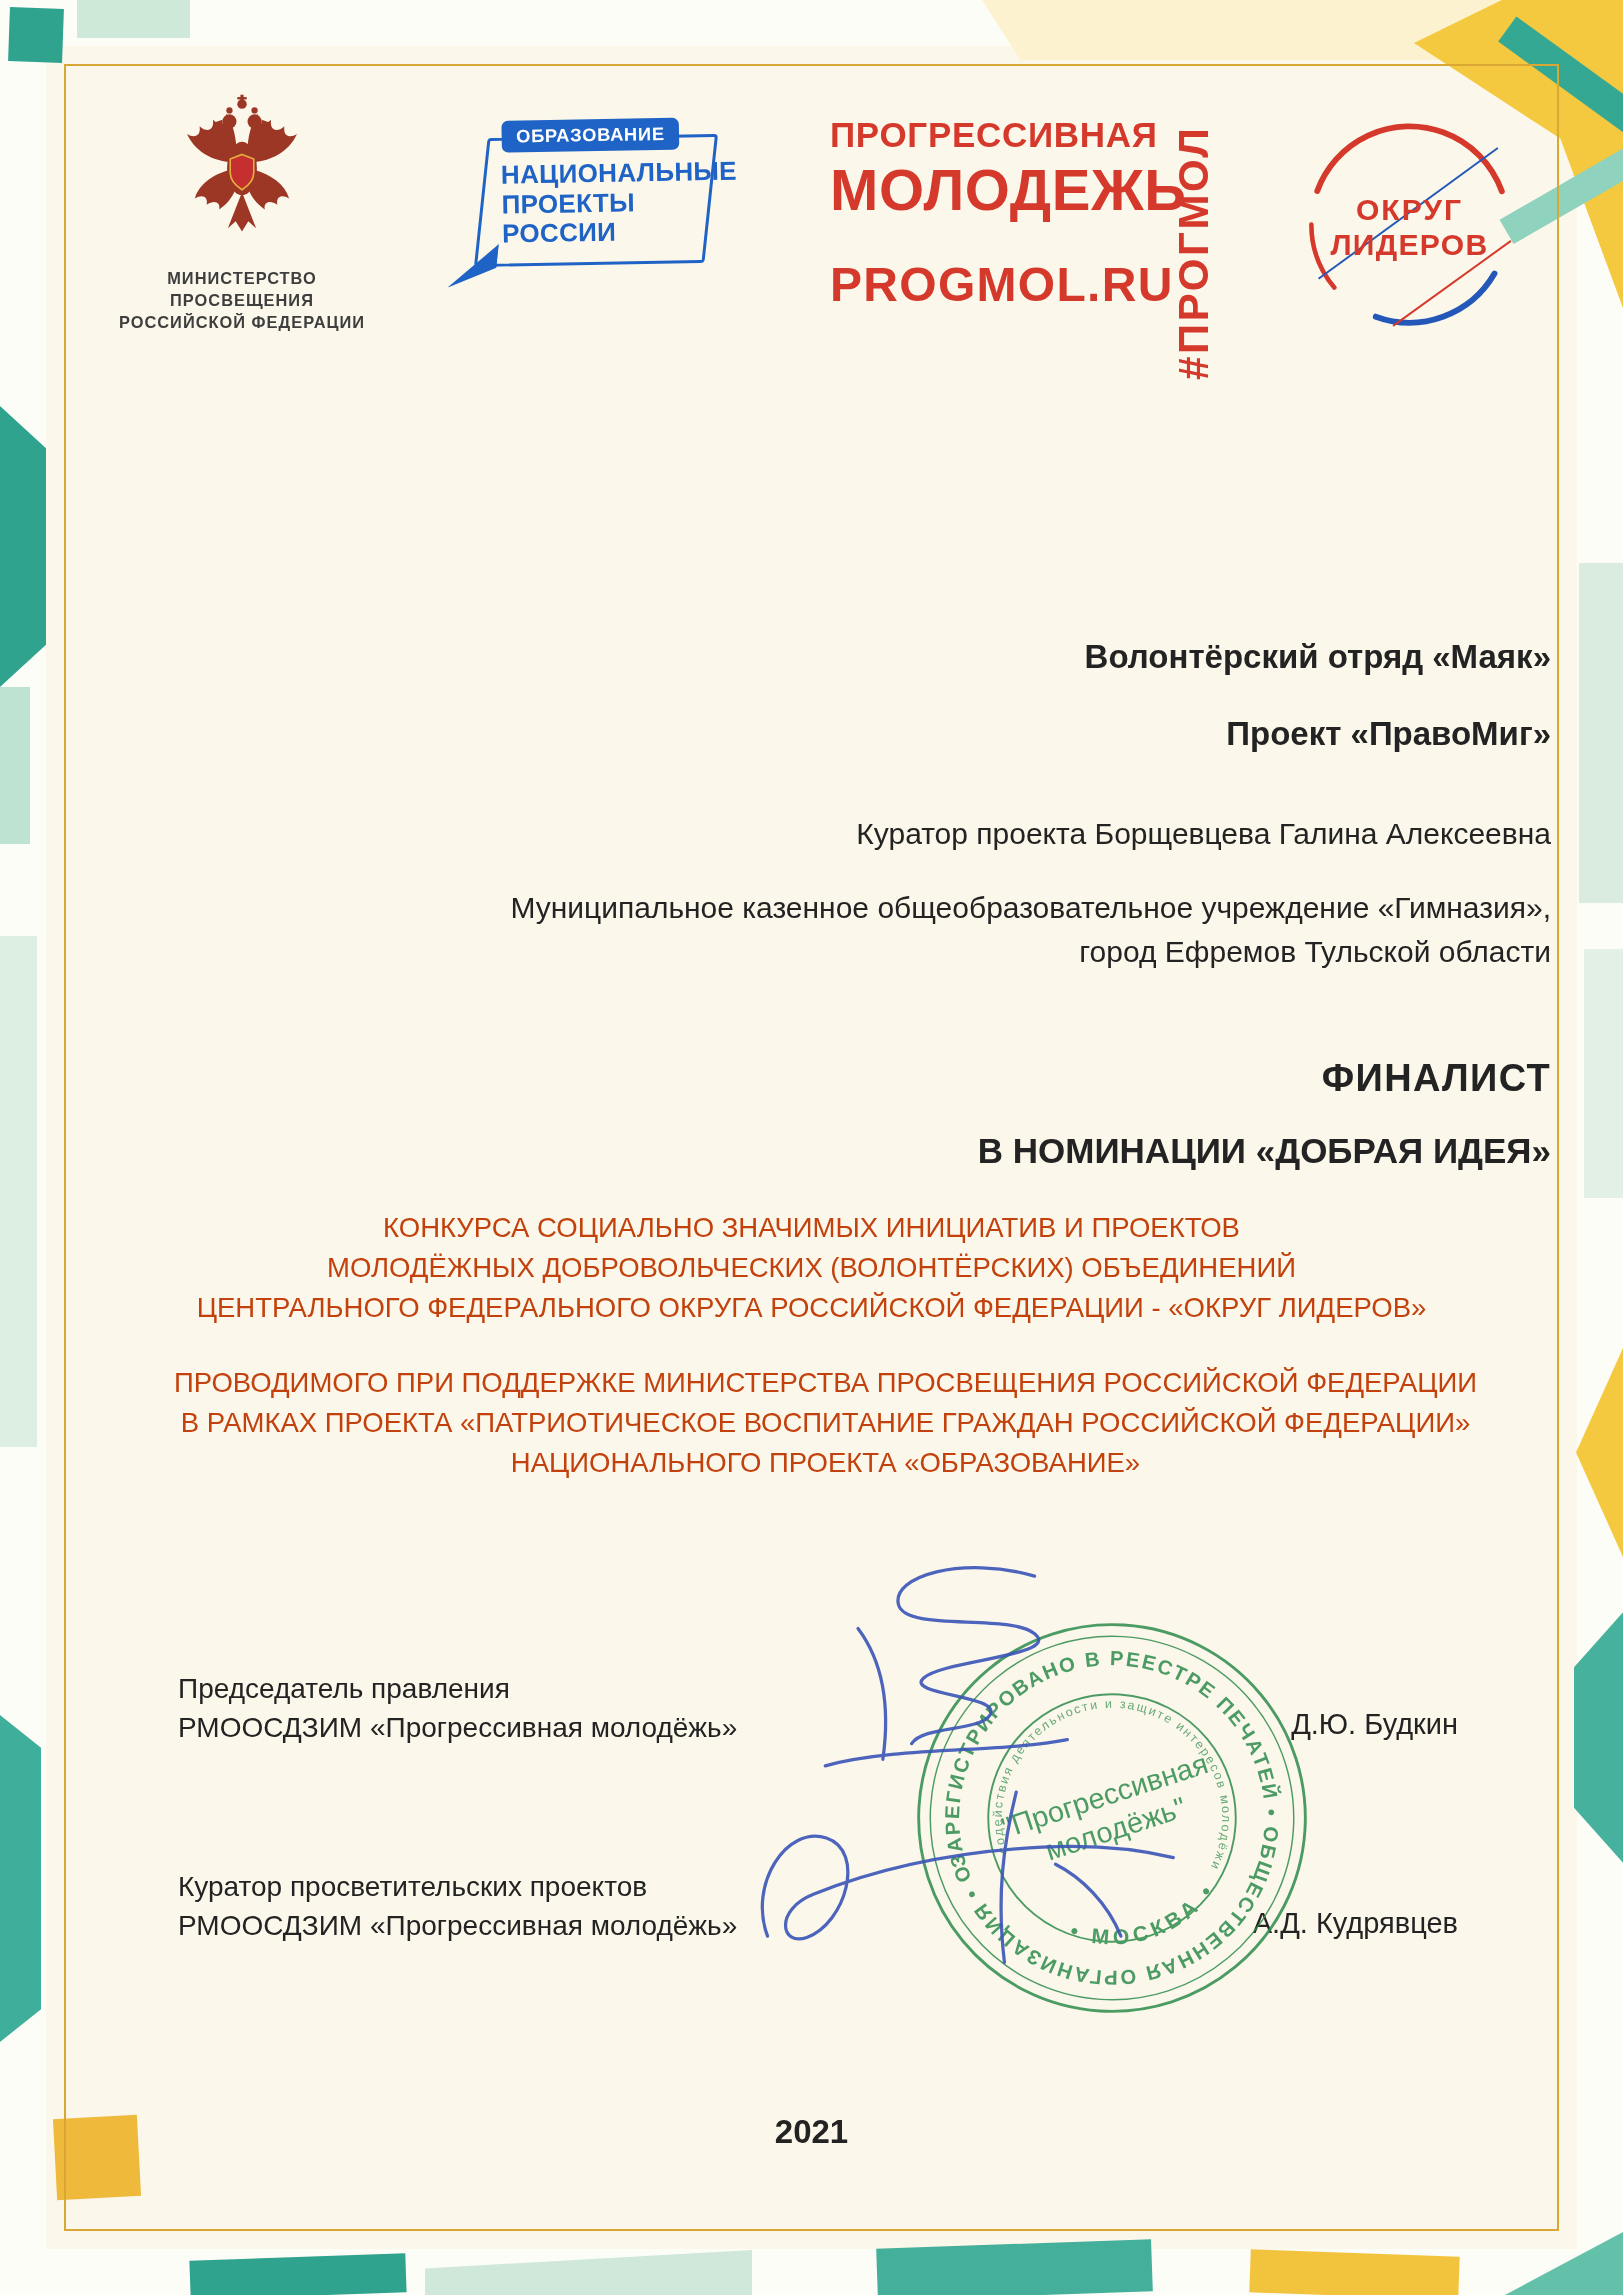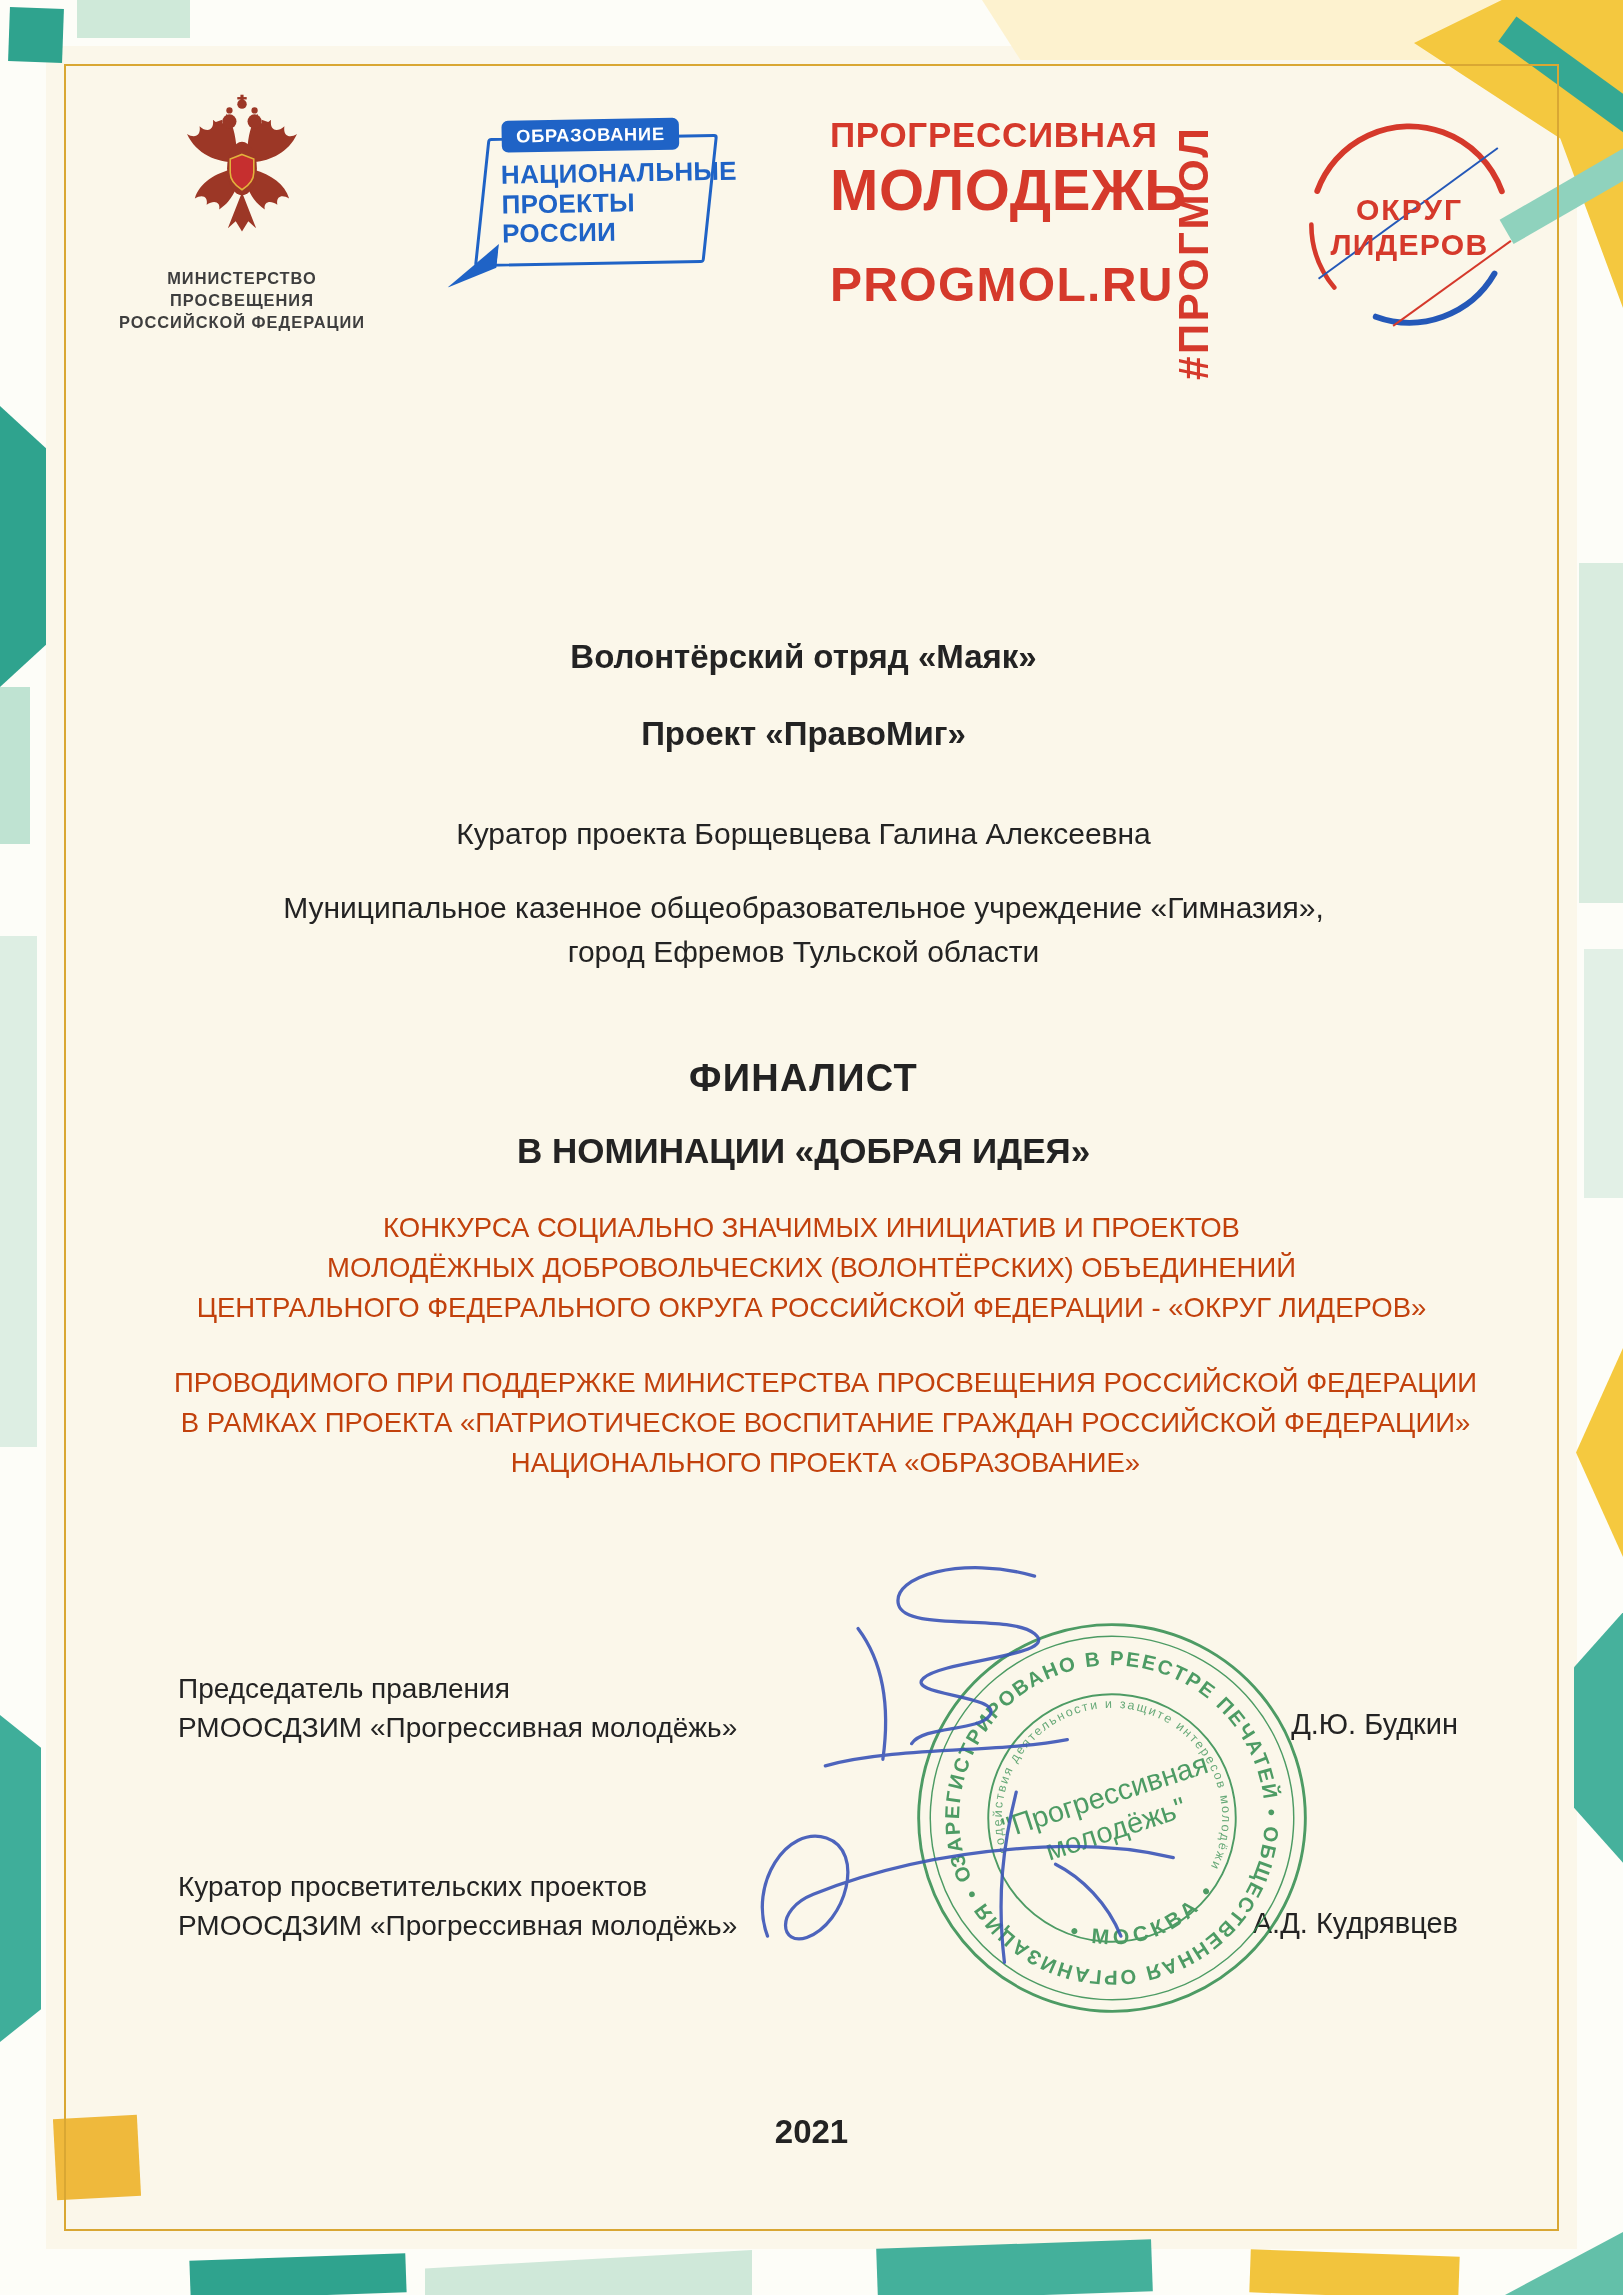--- a/index.html
+++ b/index.html
@@ -30,21 +30,21 @@
   .progmol{position:absolute;left:830px;top:115px;width:384px;color:#d5392b;font-weight:700;}
   .pm1{font-size:35px;letter-spacing:0.7px;}
   .pm2{font-size:58px;letter-spacing:0.7px;margin-top:1.3px;}
   .pm3{font-size:48px;letter-spacing:1.3px;margin-top:34px;}
   .pm-vert{position:absolute;right:-3.9px;top:-2.6px;height:268px;writing-mode:vertical-rl;transform:rotate(180deg);
            font-size:42px;font-weight:700;letter-spacing:2.6px;}
   .okrug{position:absolute;left:1295px;top:110px;width:229px;height:229px;}
   
   .title{position:absolute;left:0;right:0;top:391px;text-align:center;
          font-size:139px;font-weight:700;color:#d5392b;letter-spacing:5.2px;}
-  .cline{position:absolute;left:56px;right:72px;text-align:center;}
+  .cline{position:absolute;left:56px;right:72px;text-align:right;}
   .t-team{top:638px;font-size:33px;font-weight:700;}
   .t-project{top:715px;font-size:33px;font-weight:700;}
   .t-curator{top:817px;font-size:30px;}
   .t-org1{top:891px;font-size:30px;}
   .t-org2{top:935px;font-size:30px;}
   .t-status{top:1057px;font-size:38px;font-weight:700;letter-spacing:1.3px;}
   .t-nom{top:1131px;font-size:35px;font-weight:700;}
   .contest{position:absolute;left:65px;right:65px;text-align:center;font-size:27.5px;line-height:1.45;color:#c2410c;}
   .contest1{top:1208px;}
   .contest2{top:1363px;padding-left:28px;}

